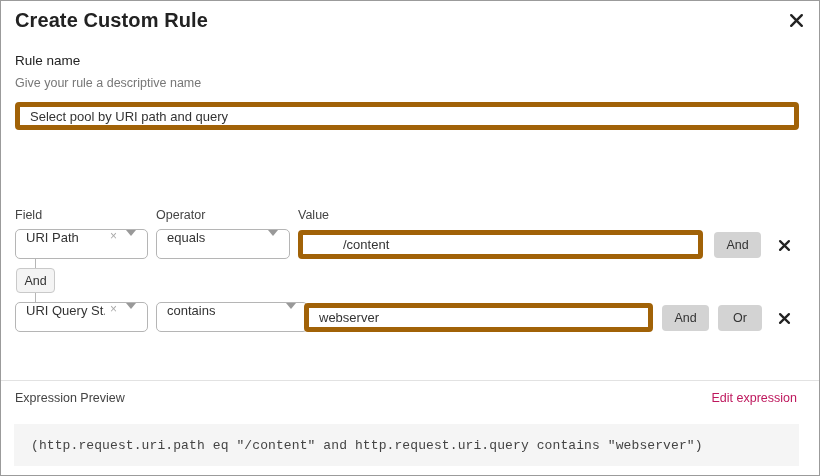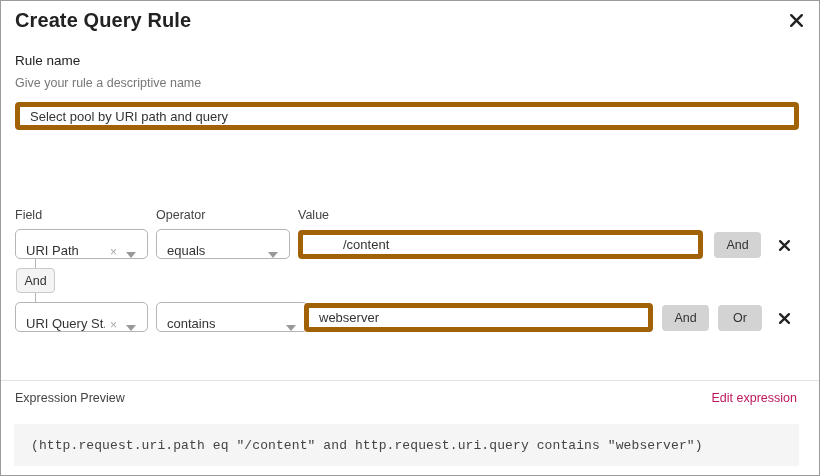--- a/index.html
+++ b/index.html
@@ -100,21 +100,21 @@
 
   
   .select-ctl {
     position: absolute;
     box-sizing: border-box;
     height: 30px;
     border: 1px solid #b5b5b5;
     border-radius: 5px;
     background: #ffffff;
     display: flex;
-    align-items: flex-end;
+    align-items: flex-start;
     cursor: pointer;
   }
   .select-ctl .sel-text {
     flex: 1 1 auto;
     font-size: 13px;
     color: #333333;
     padding-left: 10px;
     white-space: nowrap;
     overflow: hidden;
   }
@@ -245,21 +245,21 @@
     padding-left: 17px;
     white-space: nowrap;
     letter-spacing: 0.1px;
   }
 </style>
 </head>
 <body>
 
 <div class="screen">
 
-  <div class="dialog-title">Create Query Rule</div>
+  <div class="dialog-title">Create Custom Rule</div>
   <div class="close-btn">
     <svg width="15" height="15" viewBox="0 0 15 15">
       <path d="M2.2 2.2 L12.8 12.8 M12.8 2.2 L2.2 12.8" stroke="#222222" stroke-width="2.4" stroke-linecap="round"></path>
     </svg>
   </div>
 
   <div class="label-strong" id="rule-name-label">Rule name</div>
   <div class="label-muted" id="rule-name-help">Give your rule a descriptive name</div>
   <input class="text-input" id="rule-name-input" type="text" value="Select pool by URI path and query" style="">
 

